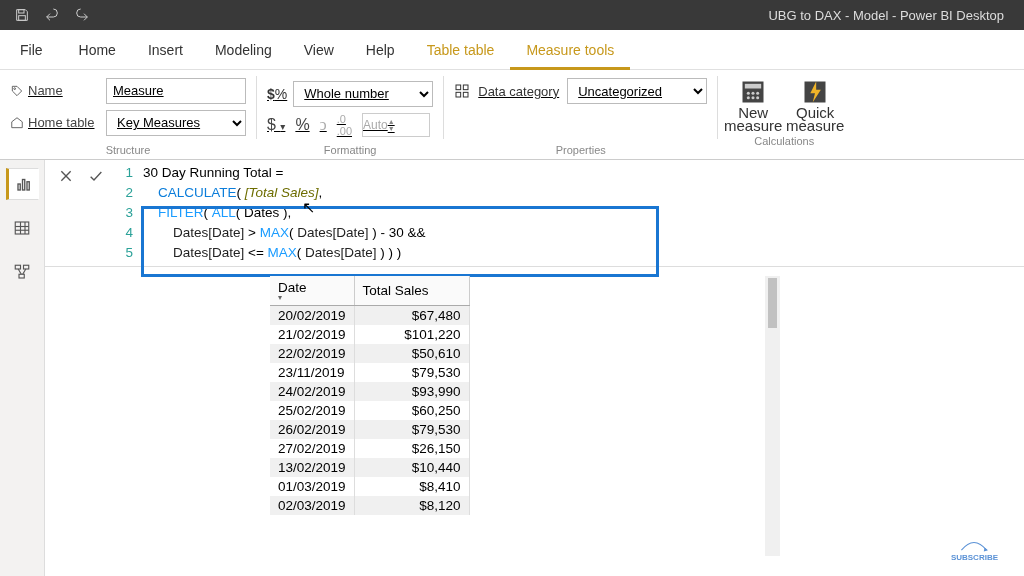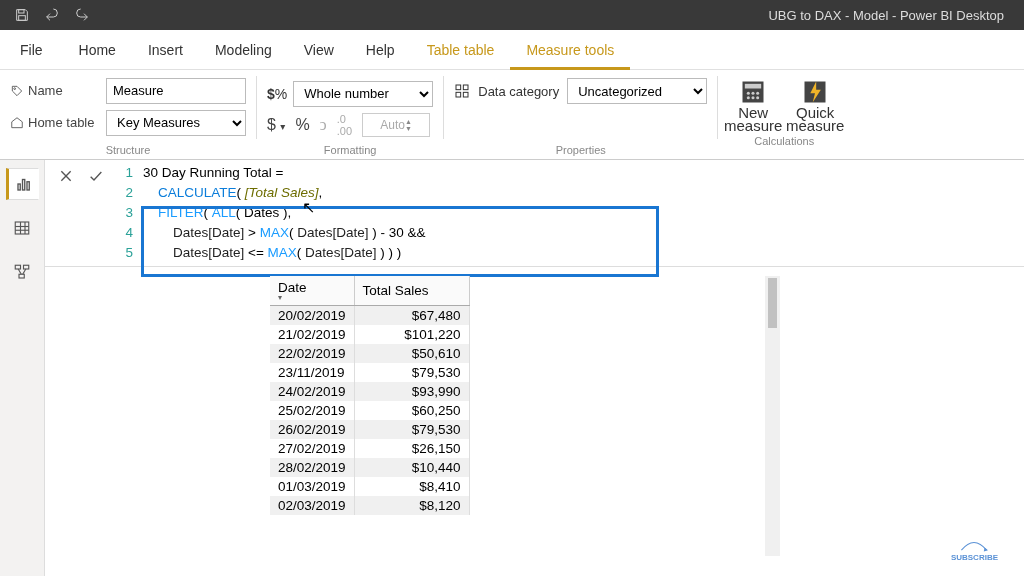--- a/index.html
+++ b/index.html
@@ -14,32 +14,32 @@
 .ribbon-tabs { height:40px; background:#fff; border-bottom:1px solid #e0e0e0; display:flex; align-items:center; padding-left:0; }
 .rt-item { padding:0 16px; height:40px; display:flex; align-items:center; font-size:14px; color:#333; cursor:pointer; }
 .rt-file { padding-left:20px; padding-right:20px; }
 .rt-active { color:#c7981b; border-bottom:3px solid #c7981b; padding-top:3px; }
 .rt-highlight { color:#c7981b; }
 
 .ribbon-body { height:90px; background:#fff; display:flex; border-bottom:1px solid #ccc; }
 .rb-group { display:flex; flex-direction:column; padding:6px 10px 0 10px; }
 .rb-sep { width:1px; background:#ddd; margin:6px 0 20px 0; }
 .rb-label { text-align:center; font-size:11px; color:#888; height:18px; line-height:18px; }
-.rb-content { flex:1; display:flex; flex-direction:column; justify-content:center; }
+.rb-content { flex:1; display:flex; flex-direction:column; justify-content:center;text-decoration:underline; }
 
 .struct-row { display:flex; align-items:center; gap:6px; height:28px; margin-bottom:4px; }
 .struct-row .lab { display:flex; align-items:center; gap:4px; font-size:13px; color:#444; width:90px; }
 .struct-row select, .struct-row input.ctl { height:26px; border:1px solid #bbb; font-size:13px; padding:0 6px; width:140px; background:#fff; }
 
 .fmt-top { display:flex; align-items:center; gap:6px; margin-bottom:6px; }
 .fmt-ico { font-size:14px; color:#333; }
 .fmt-select { height:26px; border:1px solid #bbb; font-size:13px; padding:0 6px; width:140px; background:#fff; }
 .fmt-bot { display:flex; align-items:center; gap:10px; color:#444; font-size:16px; }
 .fmt-bot .muted { color:#aaa; }
-.fmt-auto { border:1px solid #ccc; color:#aaa; width:68px; height:24px; font-size:12px; display:flex; align-items:center; padding:0 0; justify-content:center; }
+.fmt-auto { border:1px solid #ccc; color:#aaa; width:68px; height:24px; font-size:12px; display:flex; align-items:center; padding:0 0; justify-content:flex-start; }
 .spin { display:flex; flex-direction:column; font-size:7px; line-height:7px; color:#888; }
 
 .prop-row { display:flex; align-items:center; gap:8px; }
 .prop-row svg { width:16px; height:16px; stroke:#333; fill:none; }
 .prop-row .lab { font-size:13px; color:#333; }
 .prop-row select { height:26px; border:1px solid #bbb; font-size:13px; padding:0 6px; width:140px; background:#fff; }
 
 .calc { display:flex; gap:12px; align-items:flex-start; padding-top:2px; }
 .calc-btn { display:flex; flex-direction:column; align-items:center; width:50px; font-size:15px; color:#333; cursor:pointer; text-align:center; line-height:13px; }
 .calc-btn svg { width:28px; height:28px; }
@@ -301,21 +301,21 @@
             </tr>
             <tr>
               <td>26/02/2019</td>
               <td>$79,530</td>
             </tr>
             <tr>
               <td>27/02/2019</td>
               <td>$26,150</td>
             </tr>
             <tr>
-              <td>28/02/2019</td>
+              <td>13/02/2019</td>
               <td>$10,440</td>
             </tr>
             <tr>
               <td>01/03/2019</td>
               <td>$8,410</td>
             </tr>
             <tr>
               <td>02/03/2019</td>
               <td>$8,120</td>
             </tr>

